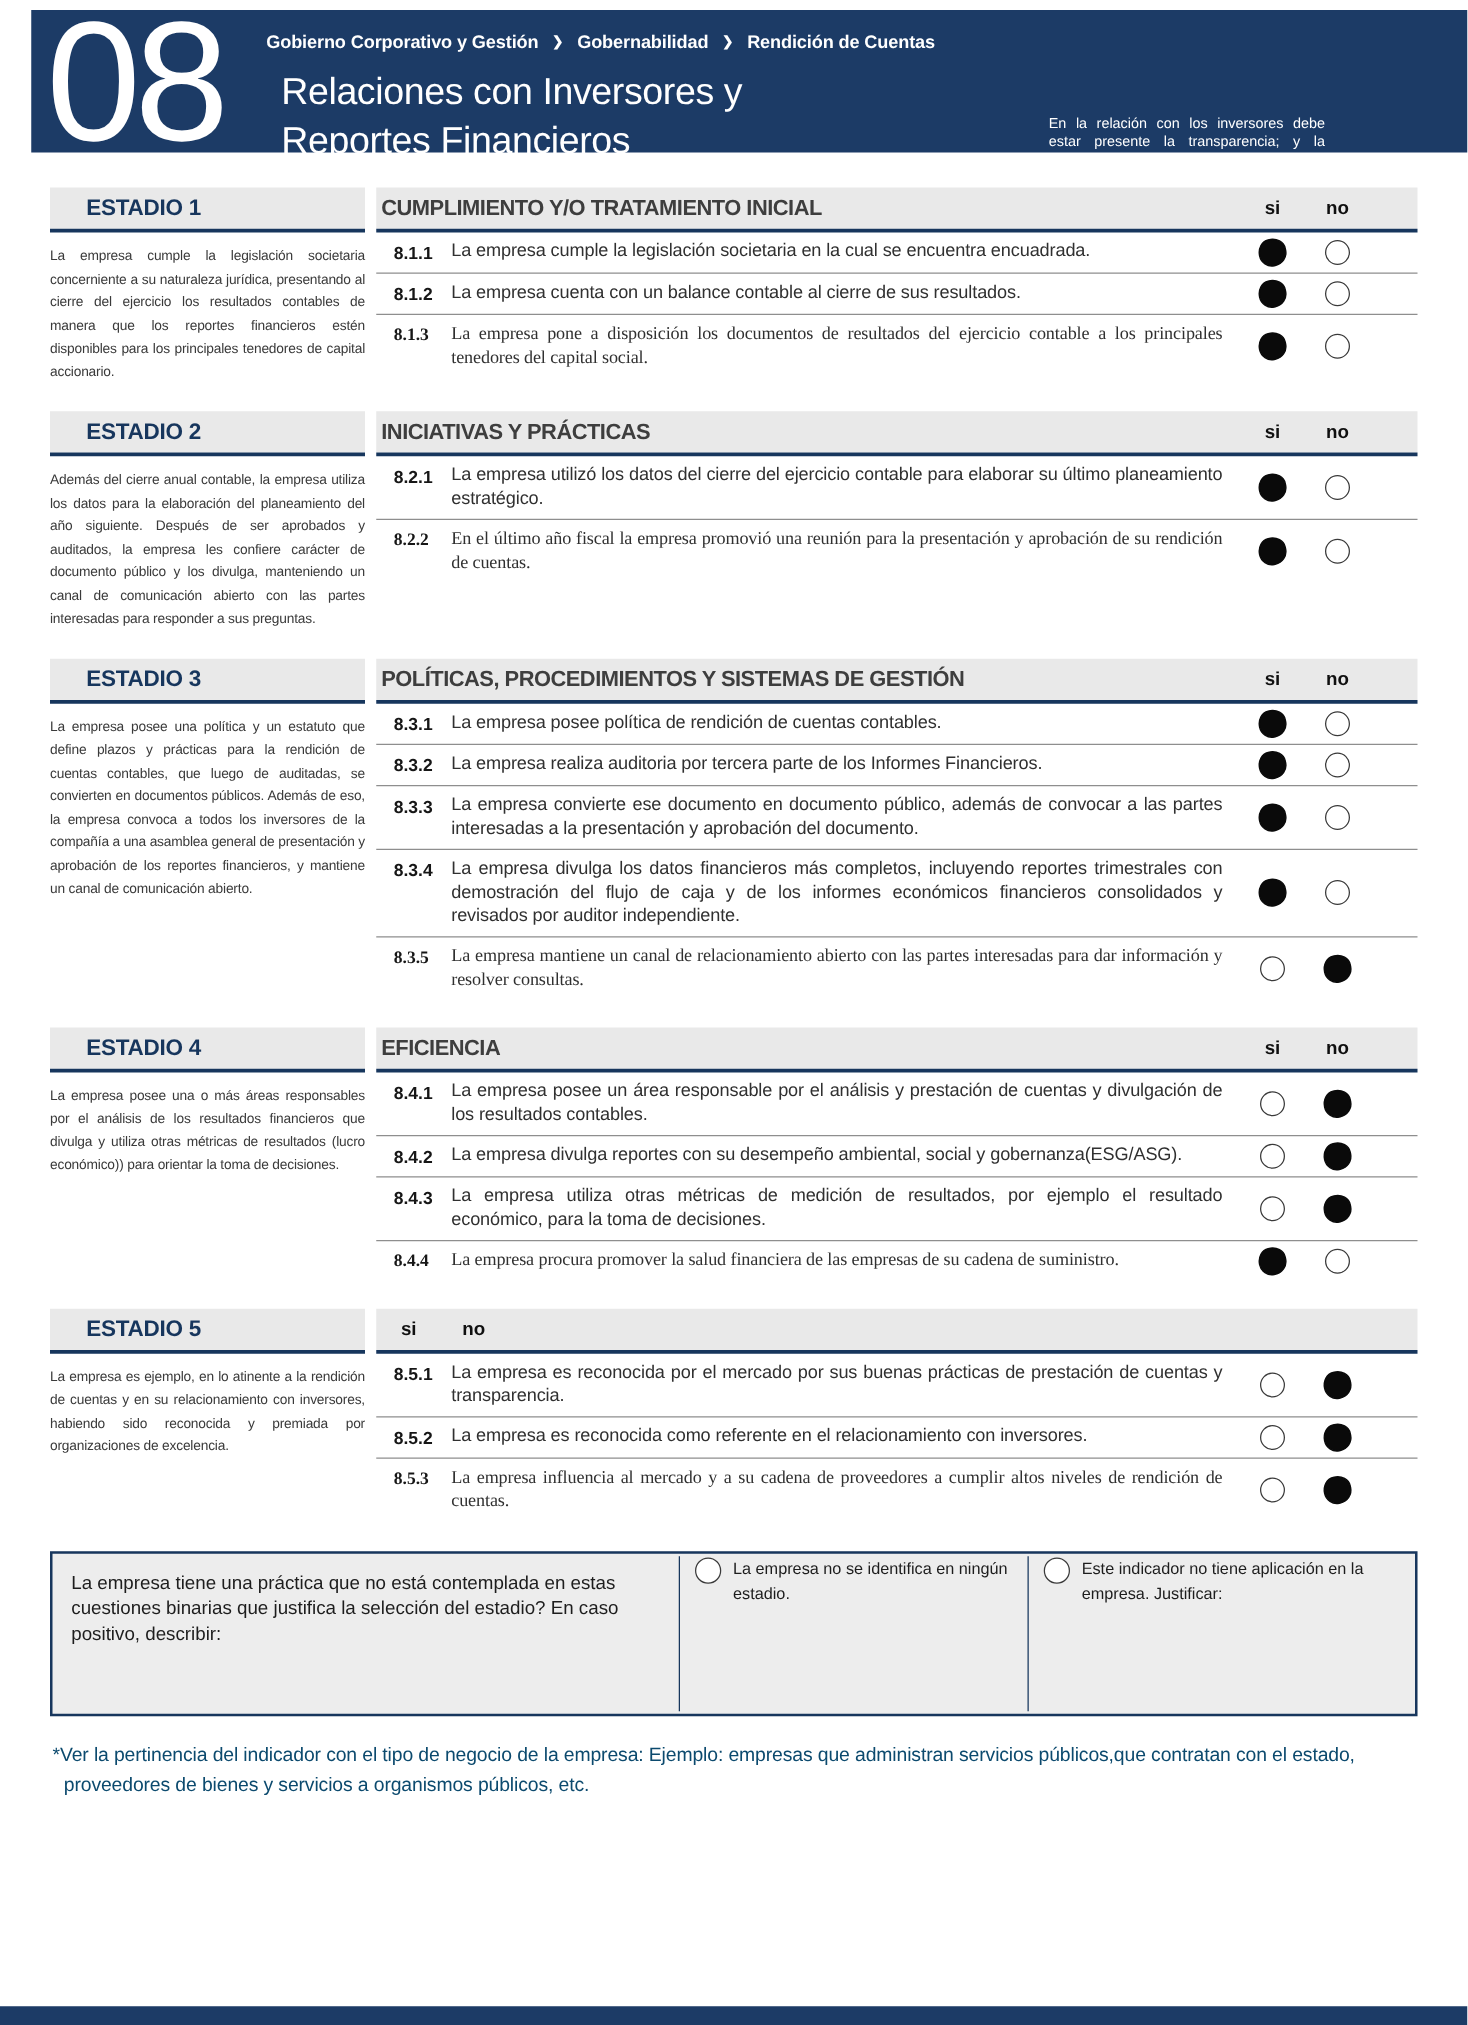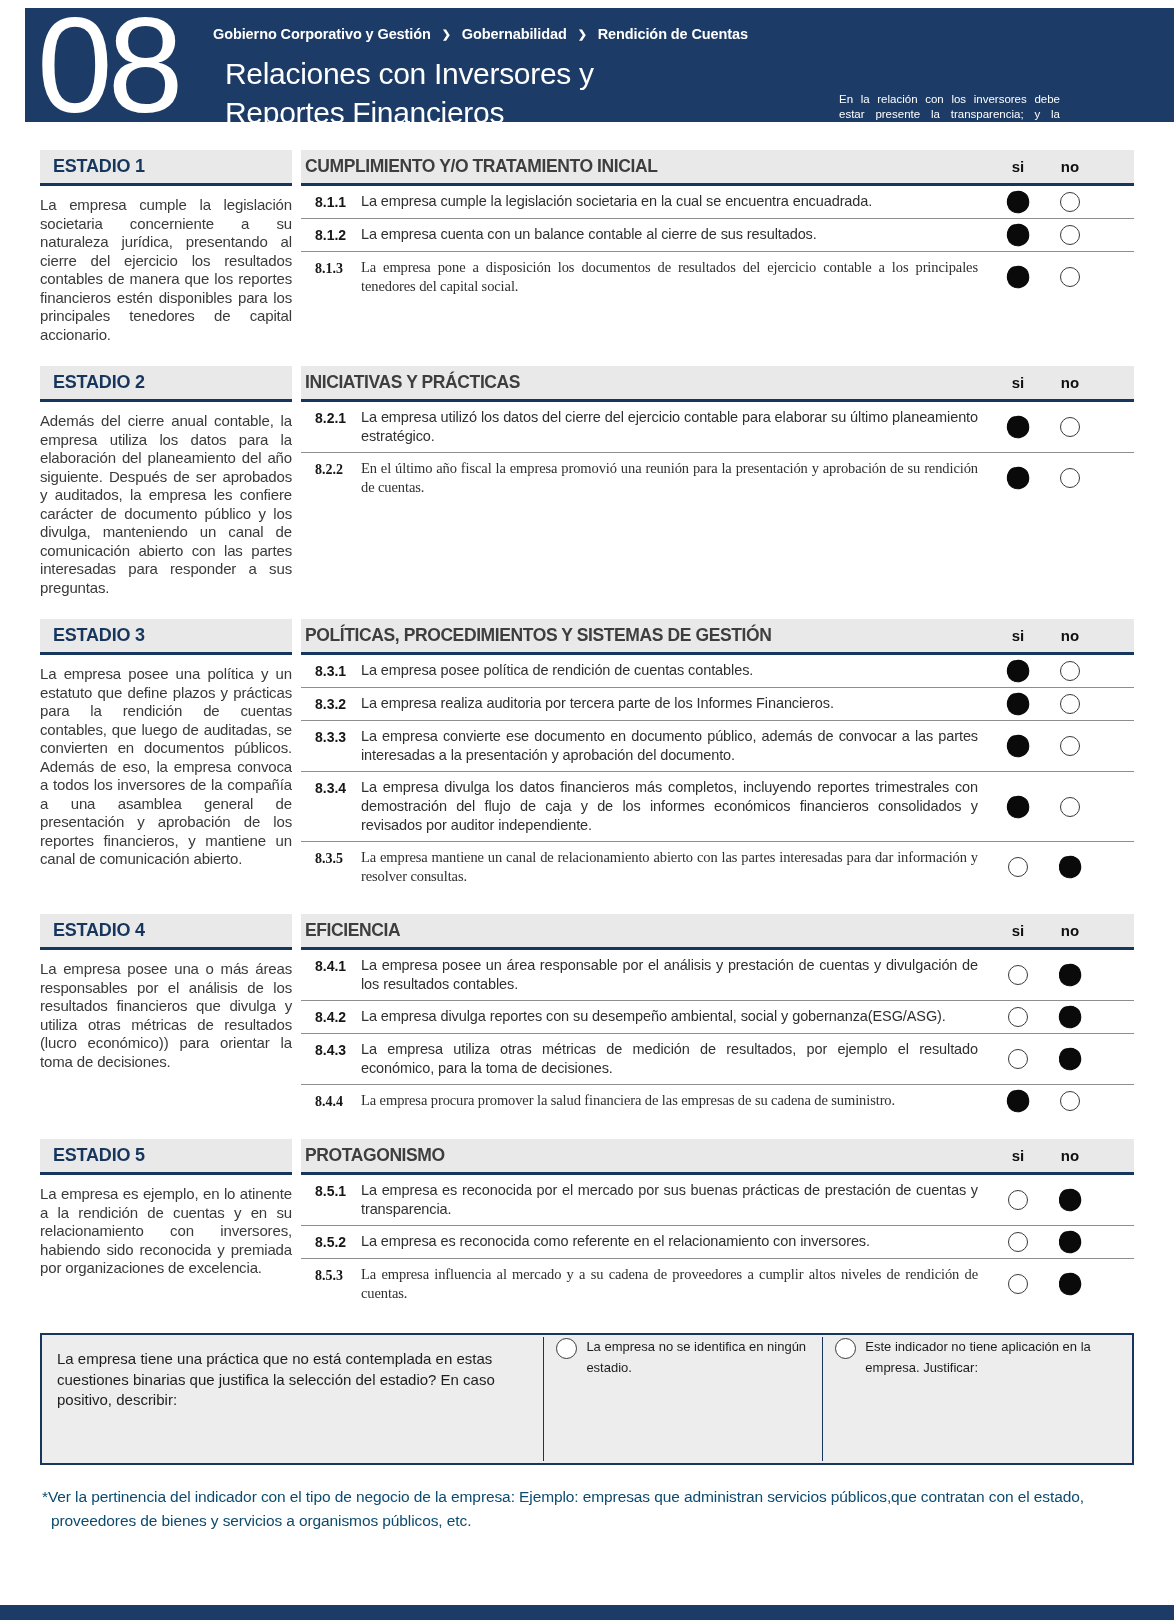--- a/index.html
+++ b/index.html
@@ -16,33 +16,33 @@
   .mast-title { position:absolute; left:200px; top:46px; color:#fff; font-size:30px;
                 line-height:39px; font-weight:300; letter-spacing:-0.3px; }
   .mast-note { position:absolute; right:114px; top:84px; width:221px; color:#fff;
                font-size:11.5px; line-height:14.5px; text-align:justify; }
 
   
   .content { margin:28px 40px 0; }
   .section { margin-bottom:22px; }
   .sec-head { display:flex; height:33px; }
   .sec-head-left { width:252px; background:#e9e9e9; display:flex; align-items:center; }
-  .sec-stage { color:#17365d; font-weight:bold; font-size:18px; padding-left:13px; letter-spacing:-0.2px; }
+  .sec-stage { color:#17365d; font-weight:bold; font-size:18px; padding-left:29px; letter-spacing:-0.2px; }
   .head-gap, .body-gap { width:9px; flex-shrink:0; }
   .sec-head-right { flex:1; background:#e9e9e9; display:flex; align-items:center; }
   .sec-category { flex:1; font-weight:bold; font-size:17.5px; color:#3e3e3e;
                   padding-left:4px; letter-spacing:-0.4px; }
   .col-label { width:52px; text-align:center; font-weight:bold; font-size:15px; color:#101010; }
   .col-end { width:38px; display:inline-block; flex-shrink:0; }
   .sec-rule { display:flex; height:3px; }
   .r-left { width:252px; background:#17365d; }
   .r-gap { width:9px; }
   .r-right { flex:1; background:#17365d; }
   .sec-body { display:flex; align-items:flex-start; }
-  .sec-desc { width:252px; flex-shrink:0; padding-top:10px; font-size:15px; line-height:18.5px;
+  .sec-desc { width:252px; flex-shrink:0; padding-top:10px; font-size:11px; line-height:18.5px;
               text-align:justify; color:#3a3a3a; letter-spacing:-0.15px; }
   .sec-table { flex:1; }
   .q-row { display:flex; padding:6px 0; border-bottom:1px solid #8e8e8e; }
   .q-row:last-child { border-bottom:none;font-family:Liberation Serif, serif; }
   .q-num { width:60px; flex-shrink:0; padding-left:14px; box-sizing:border-box; font-weight:bold;
            font-size:14px; color:#161616; line-height:19px; padding-top:1px; }
   .q-text { flex:1; font-size:14.5px; line-height:19px; text-align:justify; color:#303030;
             padding-right:14px; letter-spacing:-0.1px; }
   .q-answers { width:142px; flex-shrink:0; display:flex; align-items:center; }
   .cell { width:52px; display:flex; justify-content:center; }
@@ -378,21 +378,20 @@
       </div>
     </section>
 
     <section class="section">
       <div class="sec-head">
         <div class="sec-head-left">
           <span class="sec-stage">ESTADIO 5</span>
         </div>
         <div class="head-gap"></div>
         <div class="sec-head-right">
-          <span class="sec-category">PROTAGONISMO</span>
           <span class="col-label">si</span>
           <span class="col-label">no</span>
           <span class="col-end"></span>
         </div>
       </div>
       <div class="sec-rule">
           <span class="r-left"></span>
           <span class="r-gap"></span>
           <span class="r-right"></span>
         </div>

